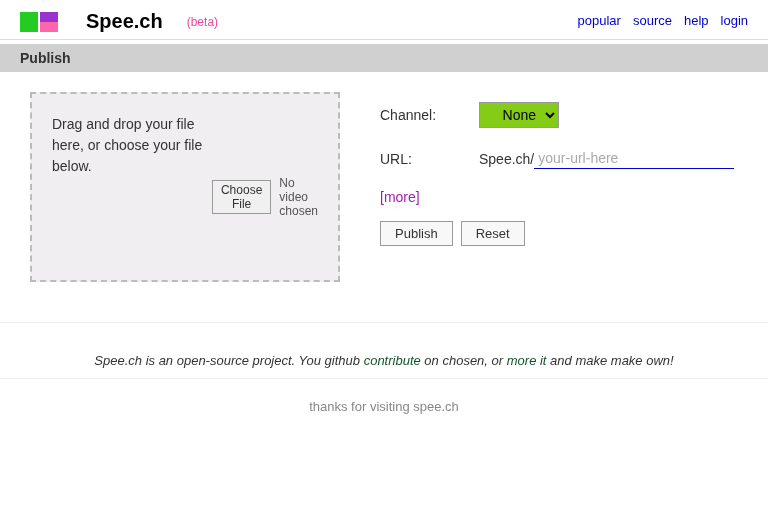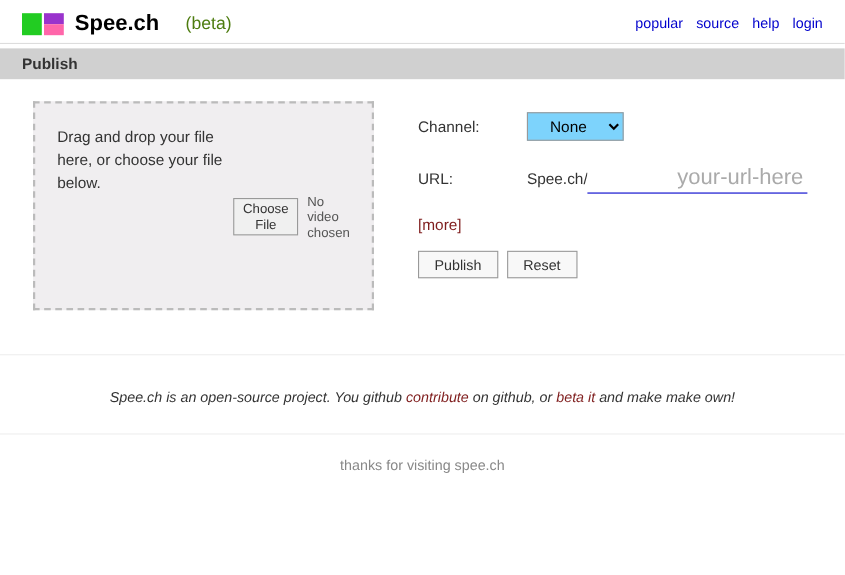--- a/index.html
+++ b/index.html
@@ -16,32 +16,32 @@
     .header {
       display: flex;
       align-items: center;
       justify-content: space-between;
       padding: 10px 20px 6px 20px;
       border-bottom: 1px solid #ddd;
     }
     .logo-area {
       display: flex;
       align-items: center;
-      gap: 4px;
+      gap: 22px;
     }
     .logo-name {
       font-size: 20px;
       font-weight: bold;
       color: #000;
       text-decoration: none;
     }
     .logo-beta {
-      font-size: 16px;
-      color: #4d7c0f;
-      margin-left: 20px;
+      font-size: 12px;
+      color: #ec4899;
+      margin-left: 2px;
     }
     .header-nav {
       display: flex;
       flex-direction: column;
       align-items: flex-end;
     }
     .nav-links {
       display: flex;
       gap: 12px;
       margin-bottom: 2px;
@@ -119,48 +119,48 @@
       margin-bottom: 20px;
       gap: 24px;
     }
     .form-label {
       width: 75px;
       font-size: 14px;
       color: #333;
     }
     .channel-select {
       border: 1px solid #999;
-      padding: 3px 16px;
-      font-size: 14px;
-      background: #7dd3fc;
+      padding: 3px 6px;
+      font-size: 14px;
+      background: #84cc16;
       cursor: pointer;
       min-width: 80px;
+      text-align: right;
     }
     .url-row {
       display: flex;
       align-items: center;
     }
     .url-prefix {
       font-size: 14px;
       color: #333;
       white-space: nowrap;
     }
     .url-input {
       border: none;
       border-bottom: 1px solid #00c;
       outline: none;
-      font-size: 20px;
+      font-size: 14px;
       color: #999;
       padding: 2px 4px;
       width: 200px;
-      text-align: right;
     }
     .url-input::placeholder { color: #aaa; }
     .more-link {
-      color: #7f1d1d;
+      color: #a21caf;
       text-decoration: none;
       font-size: 14px;
       cursor: pointer;
     }
     .action-buttons {
       display: flex;
       gap: 8px;
       margin-top: 10px;
     }
     .btn {
@@ -176,30 +176,30 @@
     .footer-info {
       text-align: center;
       padding: 30px 20px 10px;
       font-style: italic;
       font-size: 13px;
       color: #333;
       border-top: 1px solid #eee;
       margin-top: 20px;
     }
     .footer-info a {
-      color: #7f1d1d;
+      color: #14532d;
       text-decoration: none;
     }
     .footer-bottom {
       text-align: center;
       padding: 20px;
       font-size: 13px;
       color: #888;
       border-top: 1px solid #eee;
-      margin-top: 16px;
+      margin-top: 0;
     }
   </style>
 </head>
 <body>
 
 <div class="header">
   <div class="logo-area">
 
     <div style="display:flex; margin-right:6px; width:38px; height:20px; position:relative;">
       <div style="width:18px; height:20px; background:#22cc22; margin-right:2px;"></div>
@@ -258,18 +258,18 @@
 
     <div class="action-buttons">
       <button class="btn">Publish</button>
       <button class="btn">Reset</button>
     </div>
 
   </div>
 </div>
 
 <div class="footer-info">
-  <span>Spee.ch is an open-source project. You github </span><a href="#">contribute</a><span> on github, or </span><a href="#">beta it</a><span> and make make own!</span>
+  <span>Spee.ch is an open-source project. You github </span><a href="#">contribute</a><span> on chosen, or </span><a href="#">more it</a><span> and make make own!</span>
 </div>
 
 <div class="footer-bottom">
   <span>thanks for visiting spee.ch</span>
 </div>
 
 </body></html>

